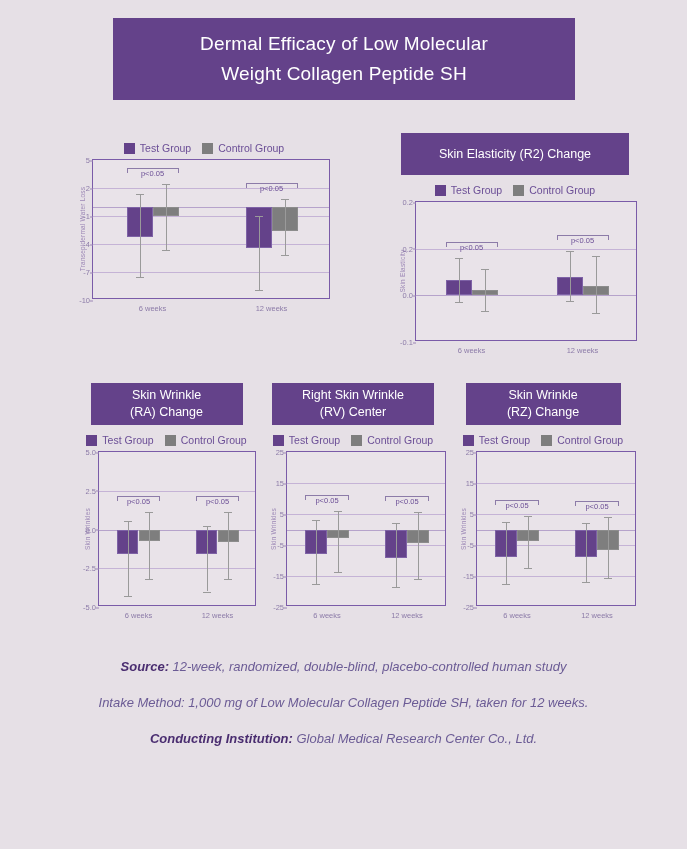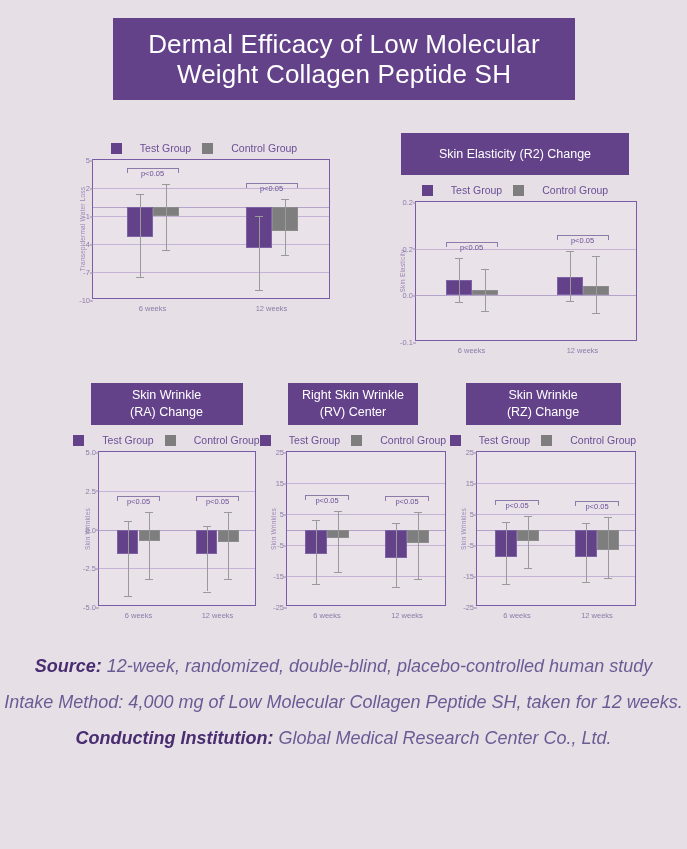--- a/index.html
+++ b/index.html
@@ -26,21 +26,21 @@
     background: #64428A;
     display: flex;
     flex-direction: column;
     align-items: center;
     justify-content: center;
     box-sizing: border-box;
   }
   .main-title span {
     display: block;
     color: #FFFFFF;
-    font-size: 26px;
+    font-size: 19px;
     line-height: 30px;
     letter-spacing: 0.2px;
     text-align: center;
     white-space: nowrap;
   }
 
   
   .panel { position: absolute; }
 
   .panel-title {
@@ -62,21 +62,21 @@
   }
 
   .legend {
     display: flex;
     align-items: center;
     justify-content: center;
     gap: 11px;
     margin-top: 9px;
     margin-bottom: 5px;
   }
-  .legend-entry { display: flex; align-items: center; gap: 18px; }
+  .legend-entry { display: flex; align-items: center; gap: 5px; }
   .swatch { width: 11px; height: 11px; display: inline-block; }
   .legend-label { font-size: 10.5px; color: #6B4E96; white-space: nowrap; }
 
   
   .plot-wrap { position: relative; }
   .plot {
     position: absolute;
     border: 1.3px solid #7A5BA8;
     background: #E9E3E9;
     box-sizing: border-box;
@@ -176,21 +176,21 @@
 
   
   .footer {
     position: absolute;
     left: 0;
     top: 655px;
     width: 687px;
     text-align: center;
   }
   .f-line {
-    font-size: 18px;
+    font-size: 13px;
     font-style: italic;
     color: #6B5B95;
     line-height: 23px;
     white-space: nowrap;
   }
   .f-line b { color: #4A2D70; font-weight: bold; }
   .f-gap { height: 13px; }
 </style>
 </head>
 <body>
@@ -370,21 +370,21 @@
             <div class="sig-line"></div>
             <div class="sig-tick left"></div>
             <div class="sig-tick right"></div>
             <div class="sig-label">p&lt;0.05</div>
           </div>
           <div class="xtick" style="left: 118.5px;">12 weeks</div>
         </div>
       </div>
     </div>
     <div class="panel" style="left: 258px; top: 383px; width: 190px;">
-      <div class="panel-title" style="width: 130px; height: 42px;">
+      <div class="panel-title" style="width: 162px; height: 42px;">
         <span>Right Skin Wrinkle</span>
         <span>(RV) Center</span>
       </div>
       <div class="legend">
         <div class="legend-entry">
           <span class="swatch" style="background: rgb(100, 66, 138);"></span>
           <span class="legend-label">Test Group</span>
         </div>
         <div class="legend-entry">
           <span class="swatch" style="background: rgb(126, 126, 126);"></span>
@@ -500,18 +500,18 @@
         </div>
       </div>
     </div>
   </div>
 
 <div class="footer">
   <div class="f-line">
     <b>Source:</b><span> 12-week, randomized, double-blind, placebo-controlled human study</span>
   </div>
   <div class="f-gap"></div>
-  <div class="f-line">Intake Method: 4,000 mg of Low Molecular Collagen Peptide SH, taken for 12 weeks.</div>
+  <div class="f-line">Intake Method: 1,000 mg of Low Molecular Collagen Peptide SH, taken for 12 weeks.</div>
   <div class="f-gap"></div>
   <div class="f-line">
     <b>Conducting Institution:</b><span> Global Medical Research Center Co., Ltd.</span>
   </div>
 </div>
 
 </body></html>

